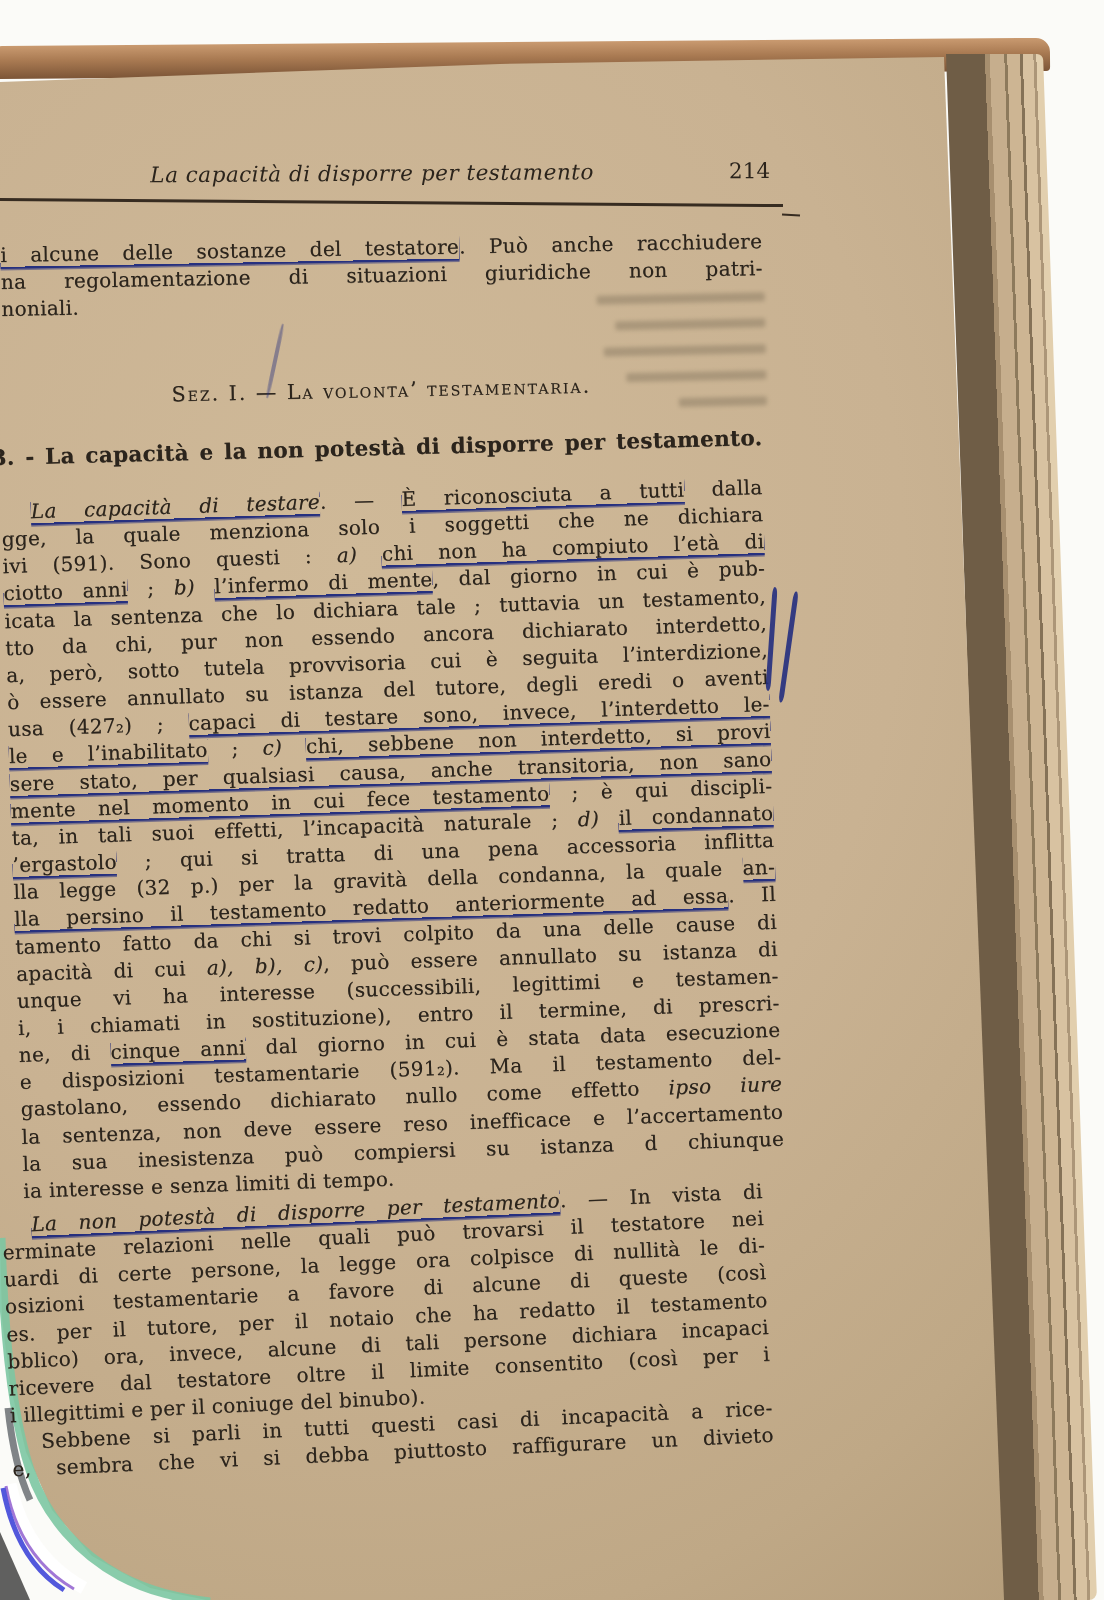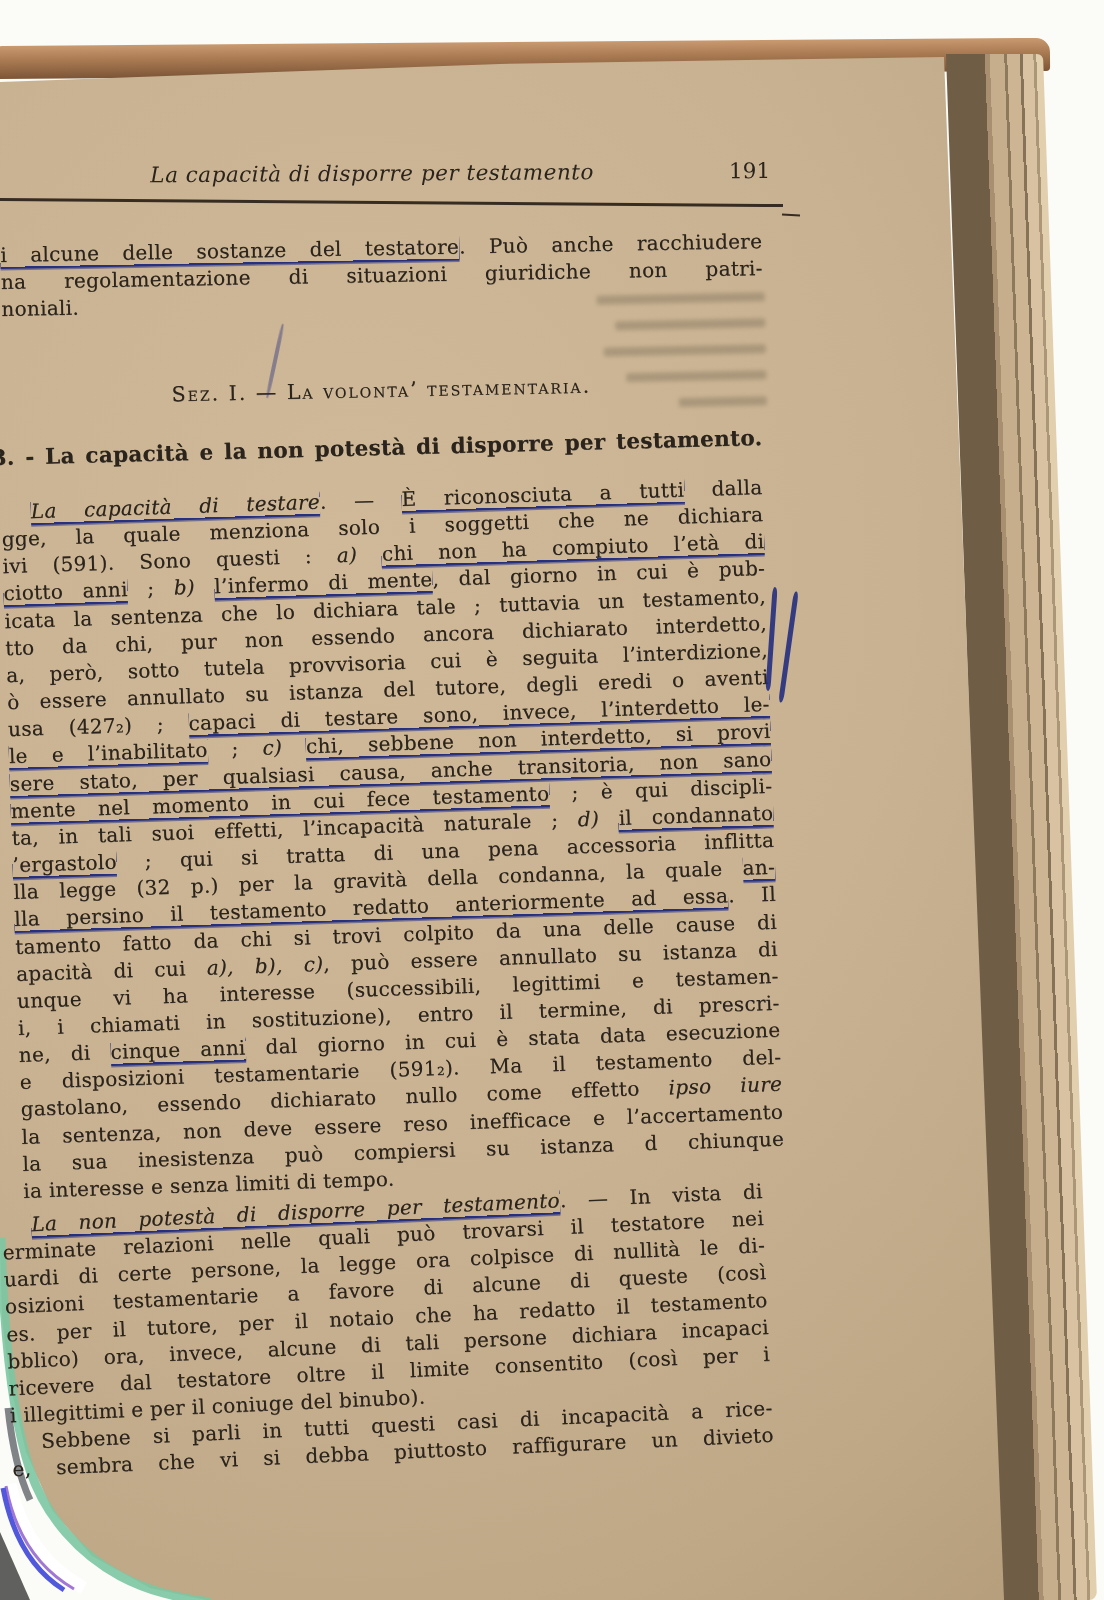--- a/index.html
+++ b/index.html
@@ -88,21 +88,21 @@
     <polygon points="0,300 30,368 0,368" fill="#3a3a38" opacity="0.8"></polygon>
     <path d="M 1 6 C 4 110, 14 190, 30 238 C 46 286, 80 322, 120 344 C 150 360, 180 366, 210 370" fill="none" stroke="#7cc6a2" stroke-width="9" opacity="0.9"></path>
     <path d="M 8 176 C 12 214, 18 242, 30 268" fill="none" stroke="#61666a" stroke-width="7" opacity="0.8"></path>
     <path d="M 10 252 C 20 300, 44 334, 84 356" fill="none" stroke="#ffffff" stroke-width="13" opacity="0.95"></path>
     <path d="M 6 254 C 15 302, 38 336, 74 357" fill="none" stroke="#8a55cc" stroke-width="3" opacity="0.8"></path>
     <path d="M 3 256 C 12 304, 32 338, 64 358" fill="none" stroke="#3f46d8" stroke-width="5" opacity="0.9"></path>
   </svg>
 
   <div class="running-head">
     <span class="rh-title">La capacità di disporre per testamento</span>
-    <span class="rh-num">191</span>
+    <span class="rh-num">214</span>
   </div>
   <div class="rule"></div>
   <div class="rule-dash"></div>
 
   <div class="showthrough">
       <i></i>
       <i></i>
       <i></i>
       <i></i>
       <i></i>

